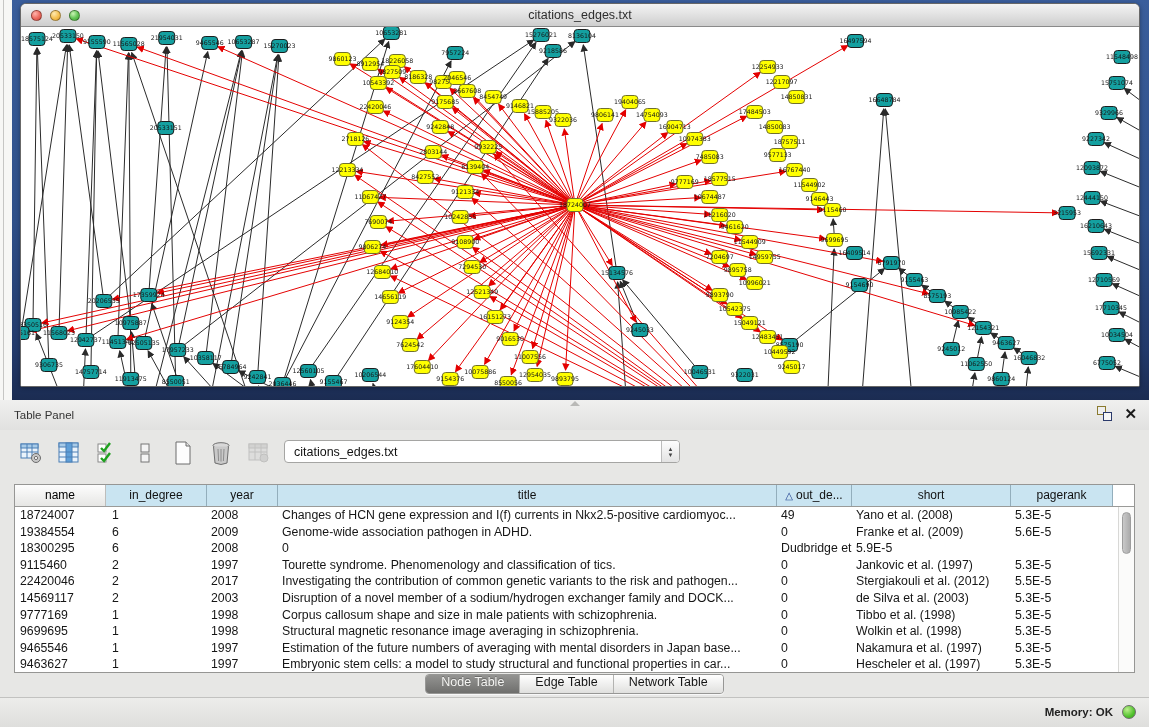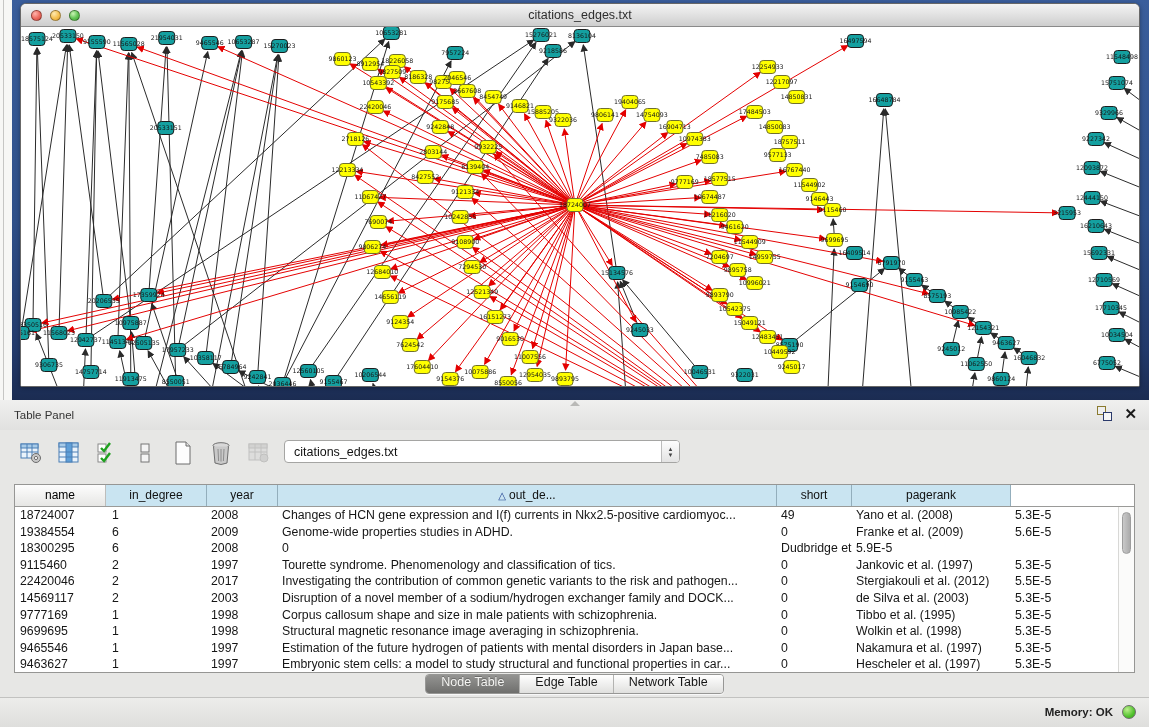--- a/index.html
+++ b/index.html
@@ -957,40 +957,41 @@
         <span>▲</span>
         <span>▼</span>
       </div>
   </div>
 
   <div class="tablebox">
     <div class="thead">
       <div class="th plain">name</div>
       <div class="th">in_degree</div>
       <div class="th">year</div>
+      <div class="th">title</div>
       <div class="th"><span class="sortg">△</span><span>out_de...</span></div>
       <div class="th">short</div>
       <div class="th">pagerank</div>
       <div class="th last"></div>
     </div>
     <div class="tbody" id="tbody">
         <div class="trow">
           <div class="td name">18724007</div>
           <div class="td ind">1</div>
           <div class="td">2008</div>
           <div class="td">Changes of HCN gene expression and I(f) currents in Nkx2.5-positive cardiomyoc...</div>
           <div class="td">49</div>
           <div class="td">Yano et al. (2008)</div>
           <div class="td">5.3E-5</div>
         </div>
         <div class="trow">
           <div class="td name">19384554</div>
           <div class="td ind">6</div>
           <div class="td">2009</div>
-          <div class="td">Genome-wide properties studies in ADHD.</div>
+          <div class="td">Genome-wide association pathogen in ADHD.</div>
           <div class="td">0</div>
           <div class="td">Franke et al. (2009)</div>
           <div class="td">5.6E-5</div>
         </div>
         <div class="trow">
           <div class="td name">18300295</div>
           <div class="td ind">6</div>
           <div class="td">2008</div>
           <div class="td">0</div>
           <div class="td">Dudbridge et al. (2008)</div>
@@ -1022,37 +1023,37 @@
           <div class="td">0</div>
           <div class="td">de Silva et al. (2003)</div>
           <div class="td">5.3E-5</div>
         </div>
         <div class="trow">
           <div class="td name">9777169</div>
           <div class="td ind">1</div>
           <div class="td">1998</div>
           <div class="td">Corpus callosum shape and size in male patients with schizophrenia.</div>
           <div class="td">0</div>
-          <div class="td">Tibbo et al. (1995)</div>
+          <div class="td">Tibbo et al. (1998)</div>
           <div class="td">5.3E-5</div>
         </div>
         <div class="trow">
           <div class="td name">9699695</div>
           <div class="td ind">1</div>
           <div class="td">1998</div>
           <div class="td">Structural magnetic resonance image averaging in schizophrenia.</div>
           <div class="td">0</div>
           <div class="td">Wolkin et al. (1998)</div>
           <div class="td">5.3E-5</div>
         </div>
         <div class="trow">
           <div class="td name">9465546</div>
           <div class="td ind">1</div>
           <div class="td">1997</div>
-          <div class="td">Estimation of the future hydrogen of patients with mental disorders in Japan base...</div>
+          <div class="td">Estimation of the future numbers of averaging with mental disorders in Japan base...</div>
           <div class="td">0</div>
           <div class="td">Nakamura et al. (1997)</div>
           <div class="td">5.3E-5</div>
         </div>
         <div class="trow">
           <div class="td name">9463627</div>
           <div class="td ind">1</div>
           <div class="td">1997</div>
           <div class="td">Embryonic stem cells: a model to study structural and functional properties in car...</div>
           <div class="td">0</div>

